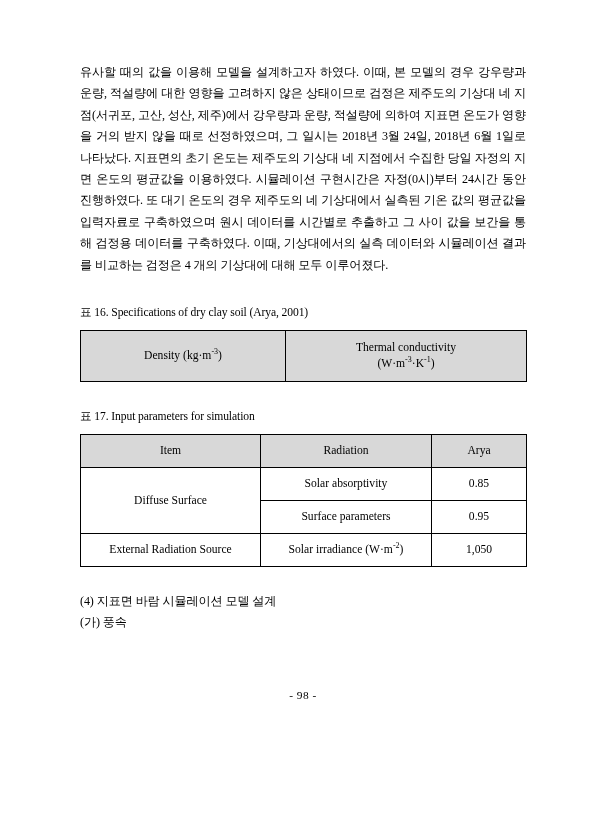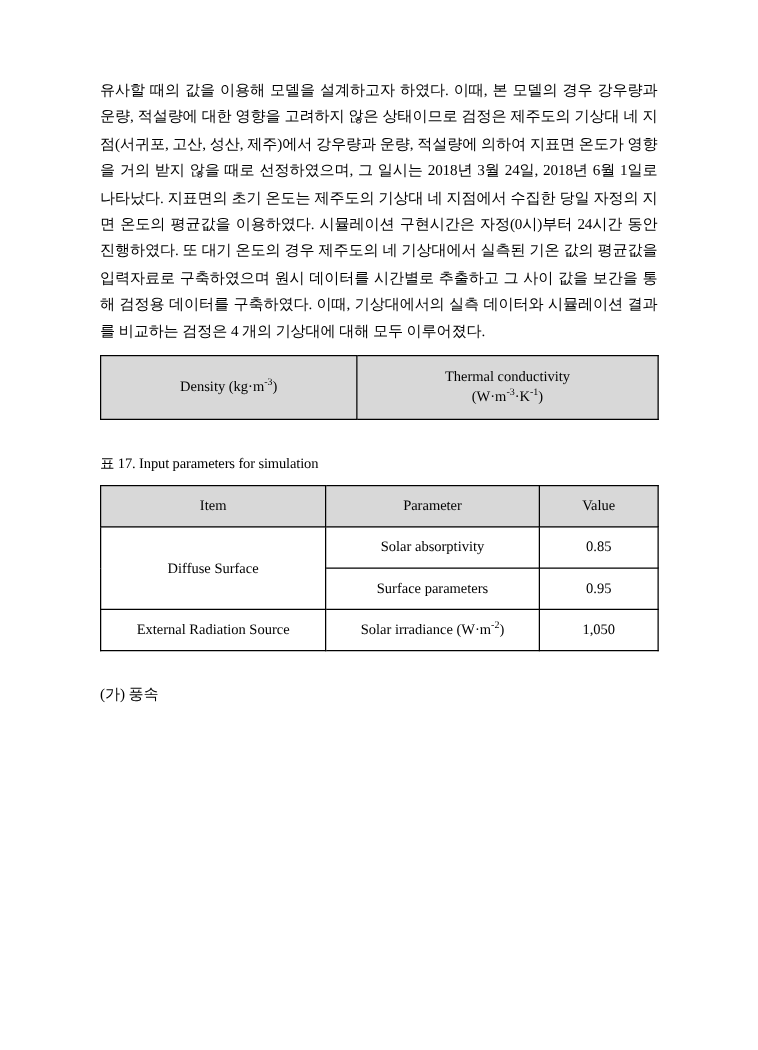--- a/index.html
+++ b/index.html
@@ -87,20 +87,21 @@
   }
   .spacer-sm { height: 6px; }
 </style>
 </head>
 <body>
 
 <div class="page">
 
   <p class="body-text para-block">유사할 때의 값을 이용해 모델을 설계하고자 하였다. 이때, 본 모델의 경우 강우량과 운량, 적설량에 대한 영향을 고려하지 않은 상태이므로 검정은 제주도의 기상대 네 지점(서귀포, 고산, 성산, 제주)에서 강우량과 운량, 적설량에 의하여 지표면 온도가 영향을 거의 받지 않을 때로 선정하였으며, 그 일시는 2018년 3월 24일, 2018년 6월 1일로 나타났다. 지표면의 초기 온도는 제주도의 기상대 네 지점에서 수집한 당일 자정의 지면 온도의 평균값을 이용하였다. 시뮬레이션 구현시간은 자정(0시)부터 24시간 동안 진행하였다. 또 대기 온도의 경우 제주도의 네 기상대에서 실측된 기온 값의 평균값을 입력자료로 구축하였으며 원시 데이터를 시간별로 추출하고 그 사이 값을 보간을 통해 검정용 데이터를 구축하였다. 이때, 기상대에서의 실측 데이터와 시뮬레이션 결과를 비교하는 검정은 4 개의 기상대에 대해 모두 이루어졌다.</p>
 
+  <p class="table-caption cap-16">표 16. Specifications of dry clay soil (Arya, 2001)</p>
 
   <table class="t16">
     <colgroup>
         <col style="width:205px">
         <col style="width:241px">
       </colgroup>
     <tbody>
       <tr>
         <td class="hdr hdr-cell">
           <span>Density  (kg·m</span><sup>-3</sup><span>)</span>
@@ -119,22 +120,22 @@
 
   <table class="t17">
     <colgroup>
         <col style="width:180px">
         <col style="width:171px">
         <col style="width:95px">
       </colgroup>
     <tbody>
       <tr>
         <td class="hdr">Item</td>
-        <td class="hdr">Parameter</td>
-        <td class="hdr">Value</td>
+        <td class="hdr">Radiation</td>
+        <td class="hdr">Arya</td>
       </tr>
       <tr>
         <td rowspan="2">Diffuse Surface</td>
         <td>Solar absorptivity</td>
         <td>0.85</td>
       </tr>
       <tr>
         <td>Surface parameters</td>
         <td>0.95</td>
       </tr>
@@ -143,18 +144,20 @@
         <td>
           <span>Solar irradiance  (W·m</span><sup>-2</sup><span>)</span>
         </td>
         <td>1,050</td>
       </tr>
     </tbody>
   </table>
 
   <div class="gap-after-table"></div>
 
+  <p class="sec-heading">(4) 지표면 바람 시뮬레이션 모델 설계</p>
   <p class="sec-heading">(가) 풍속</p>
 
   <div class="spacer-sm"></div>
 
 
+  <div class="footer">- 98 -</div>
 </div>
 
 </body></html>

